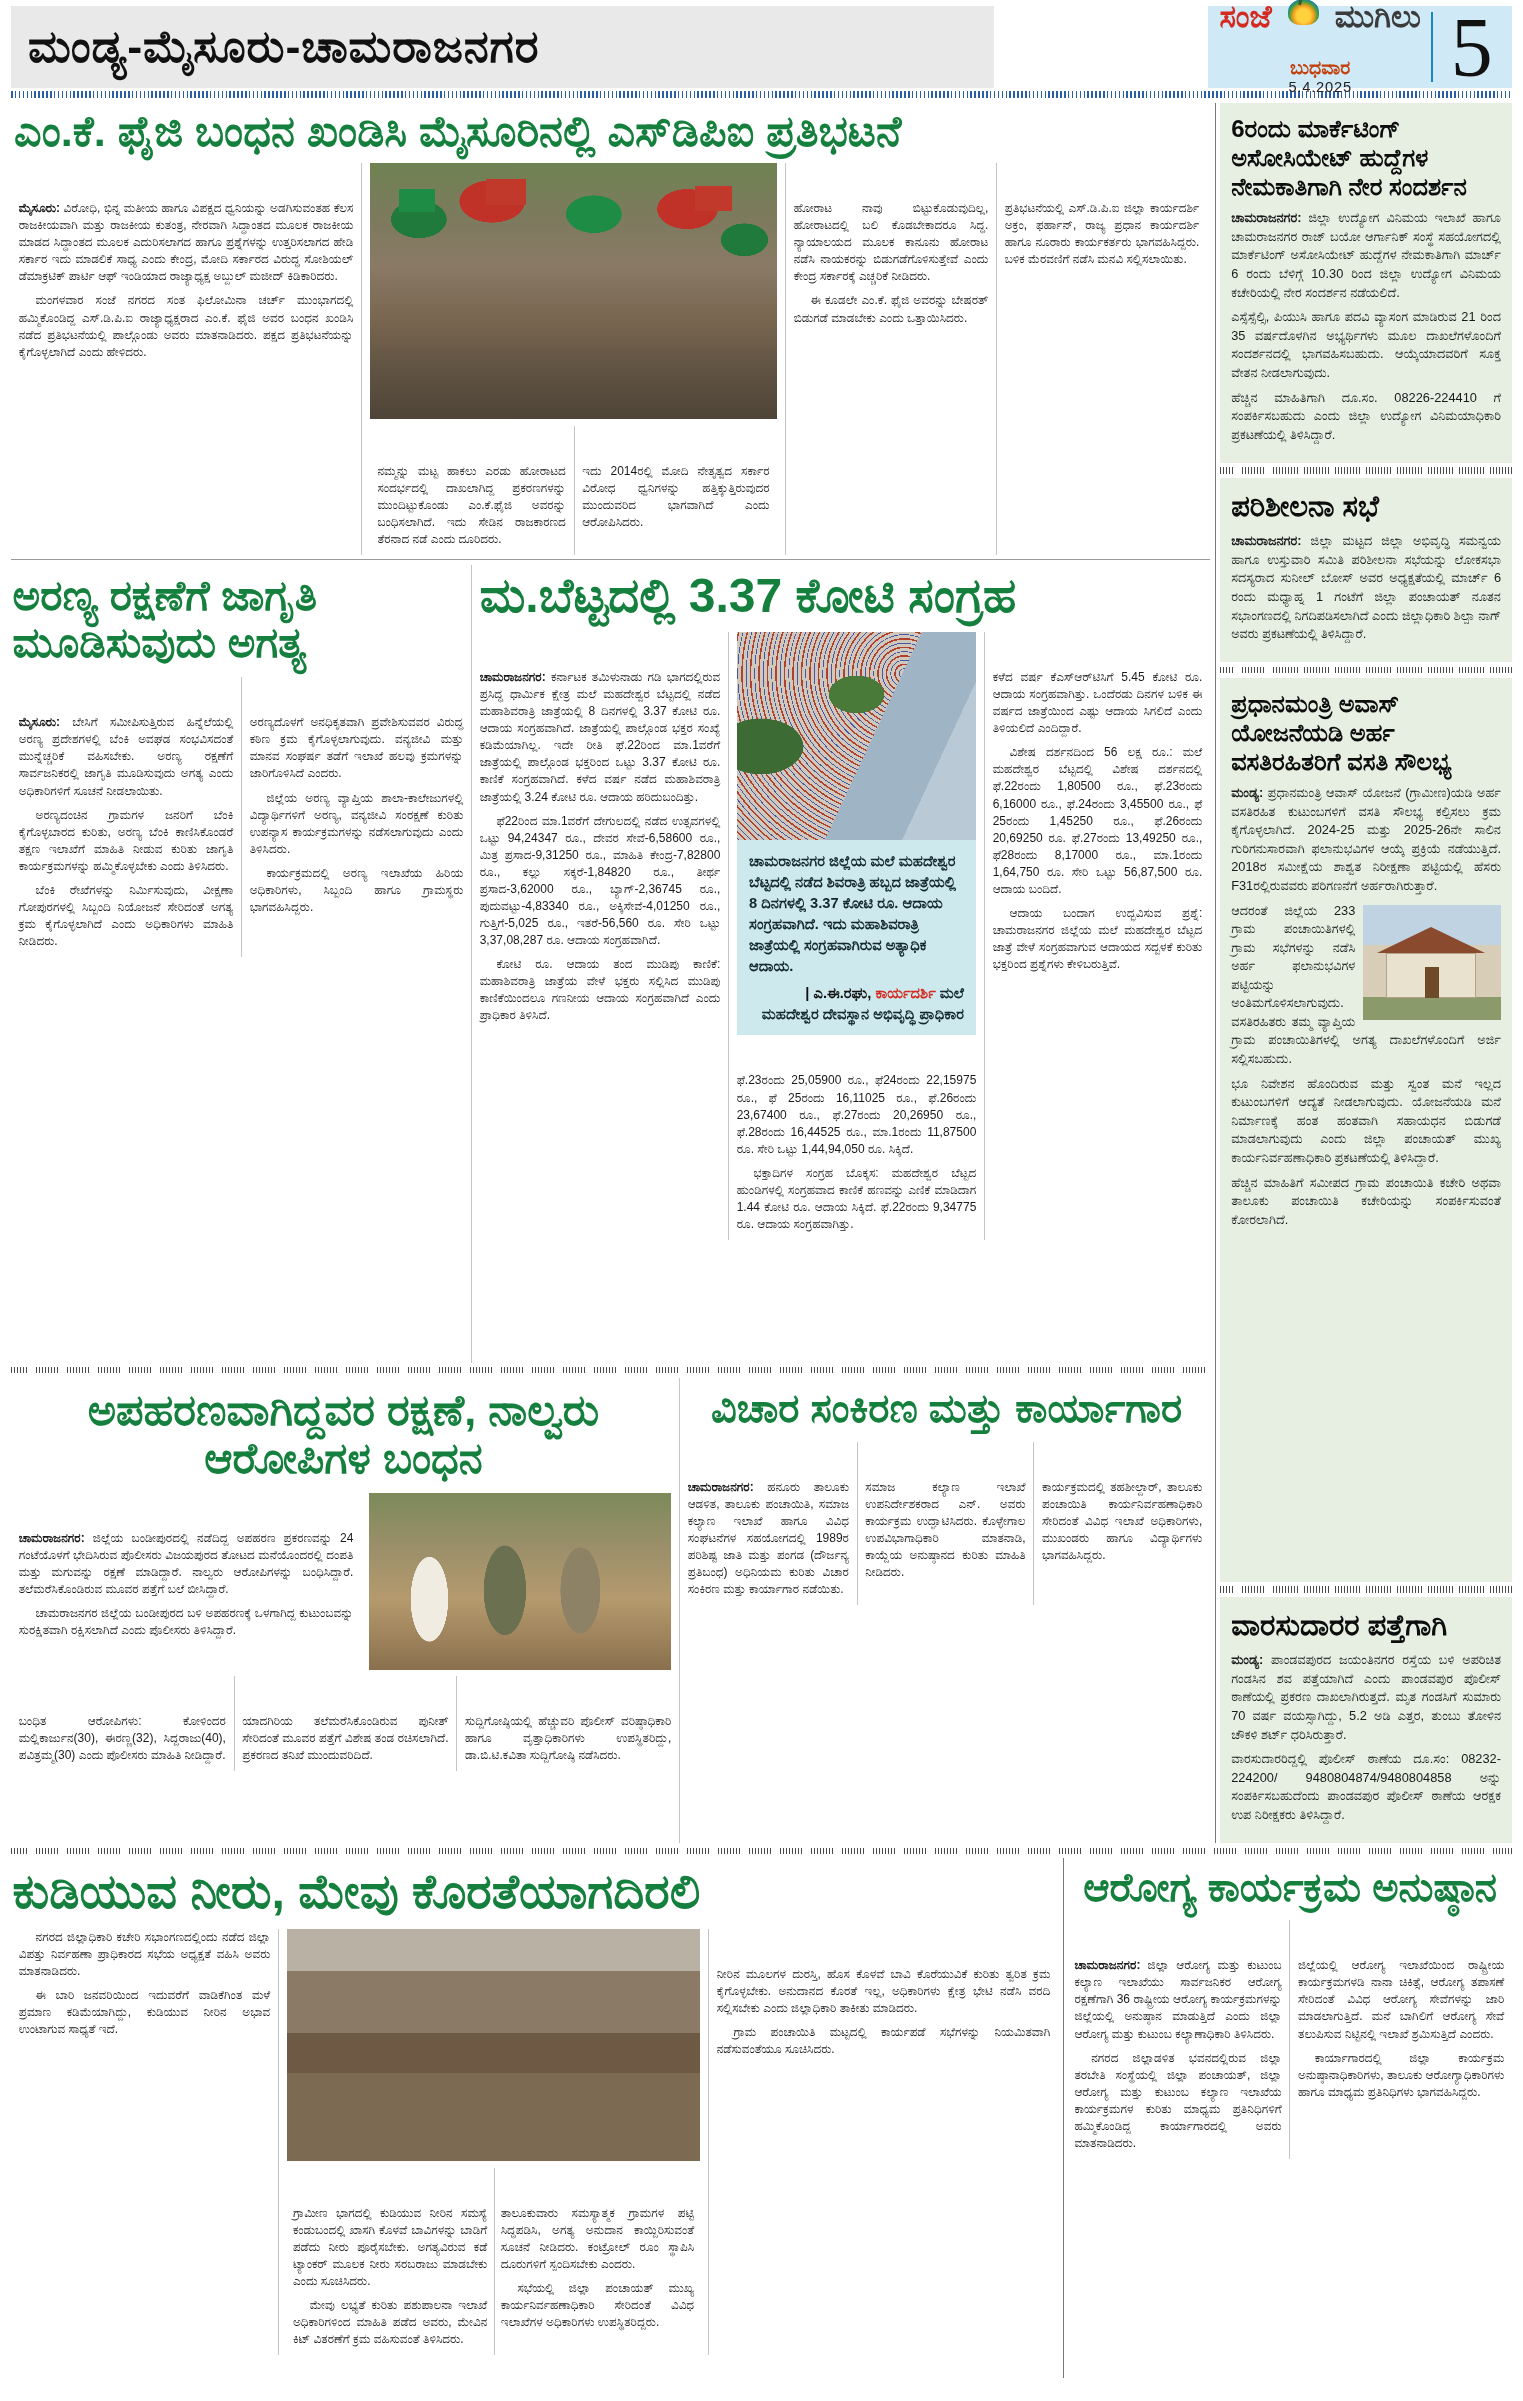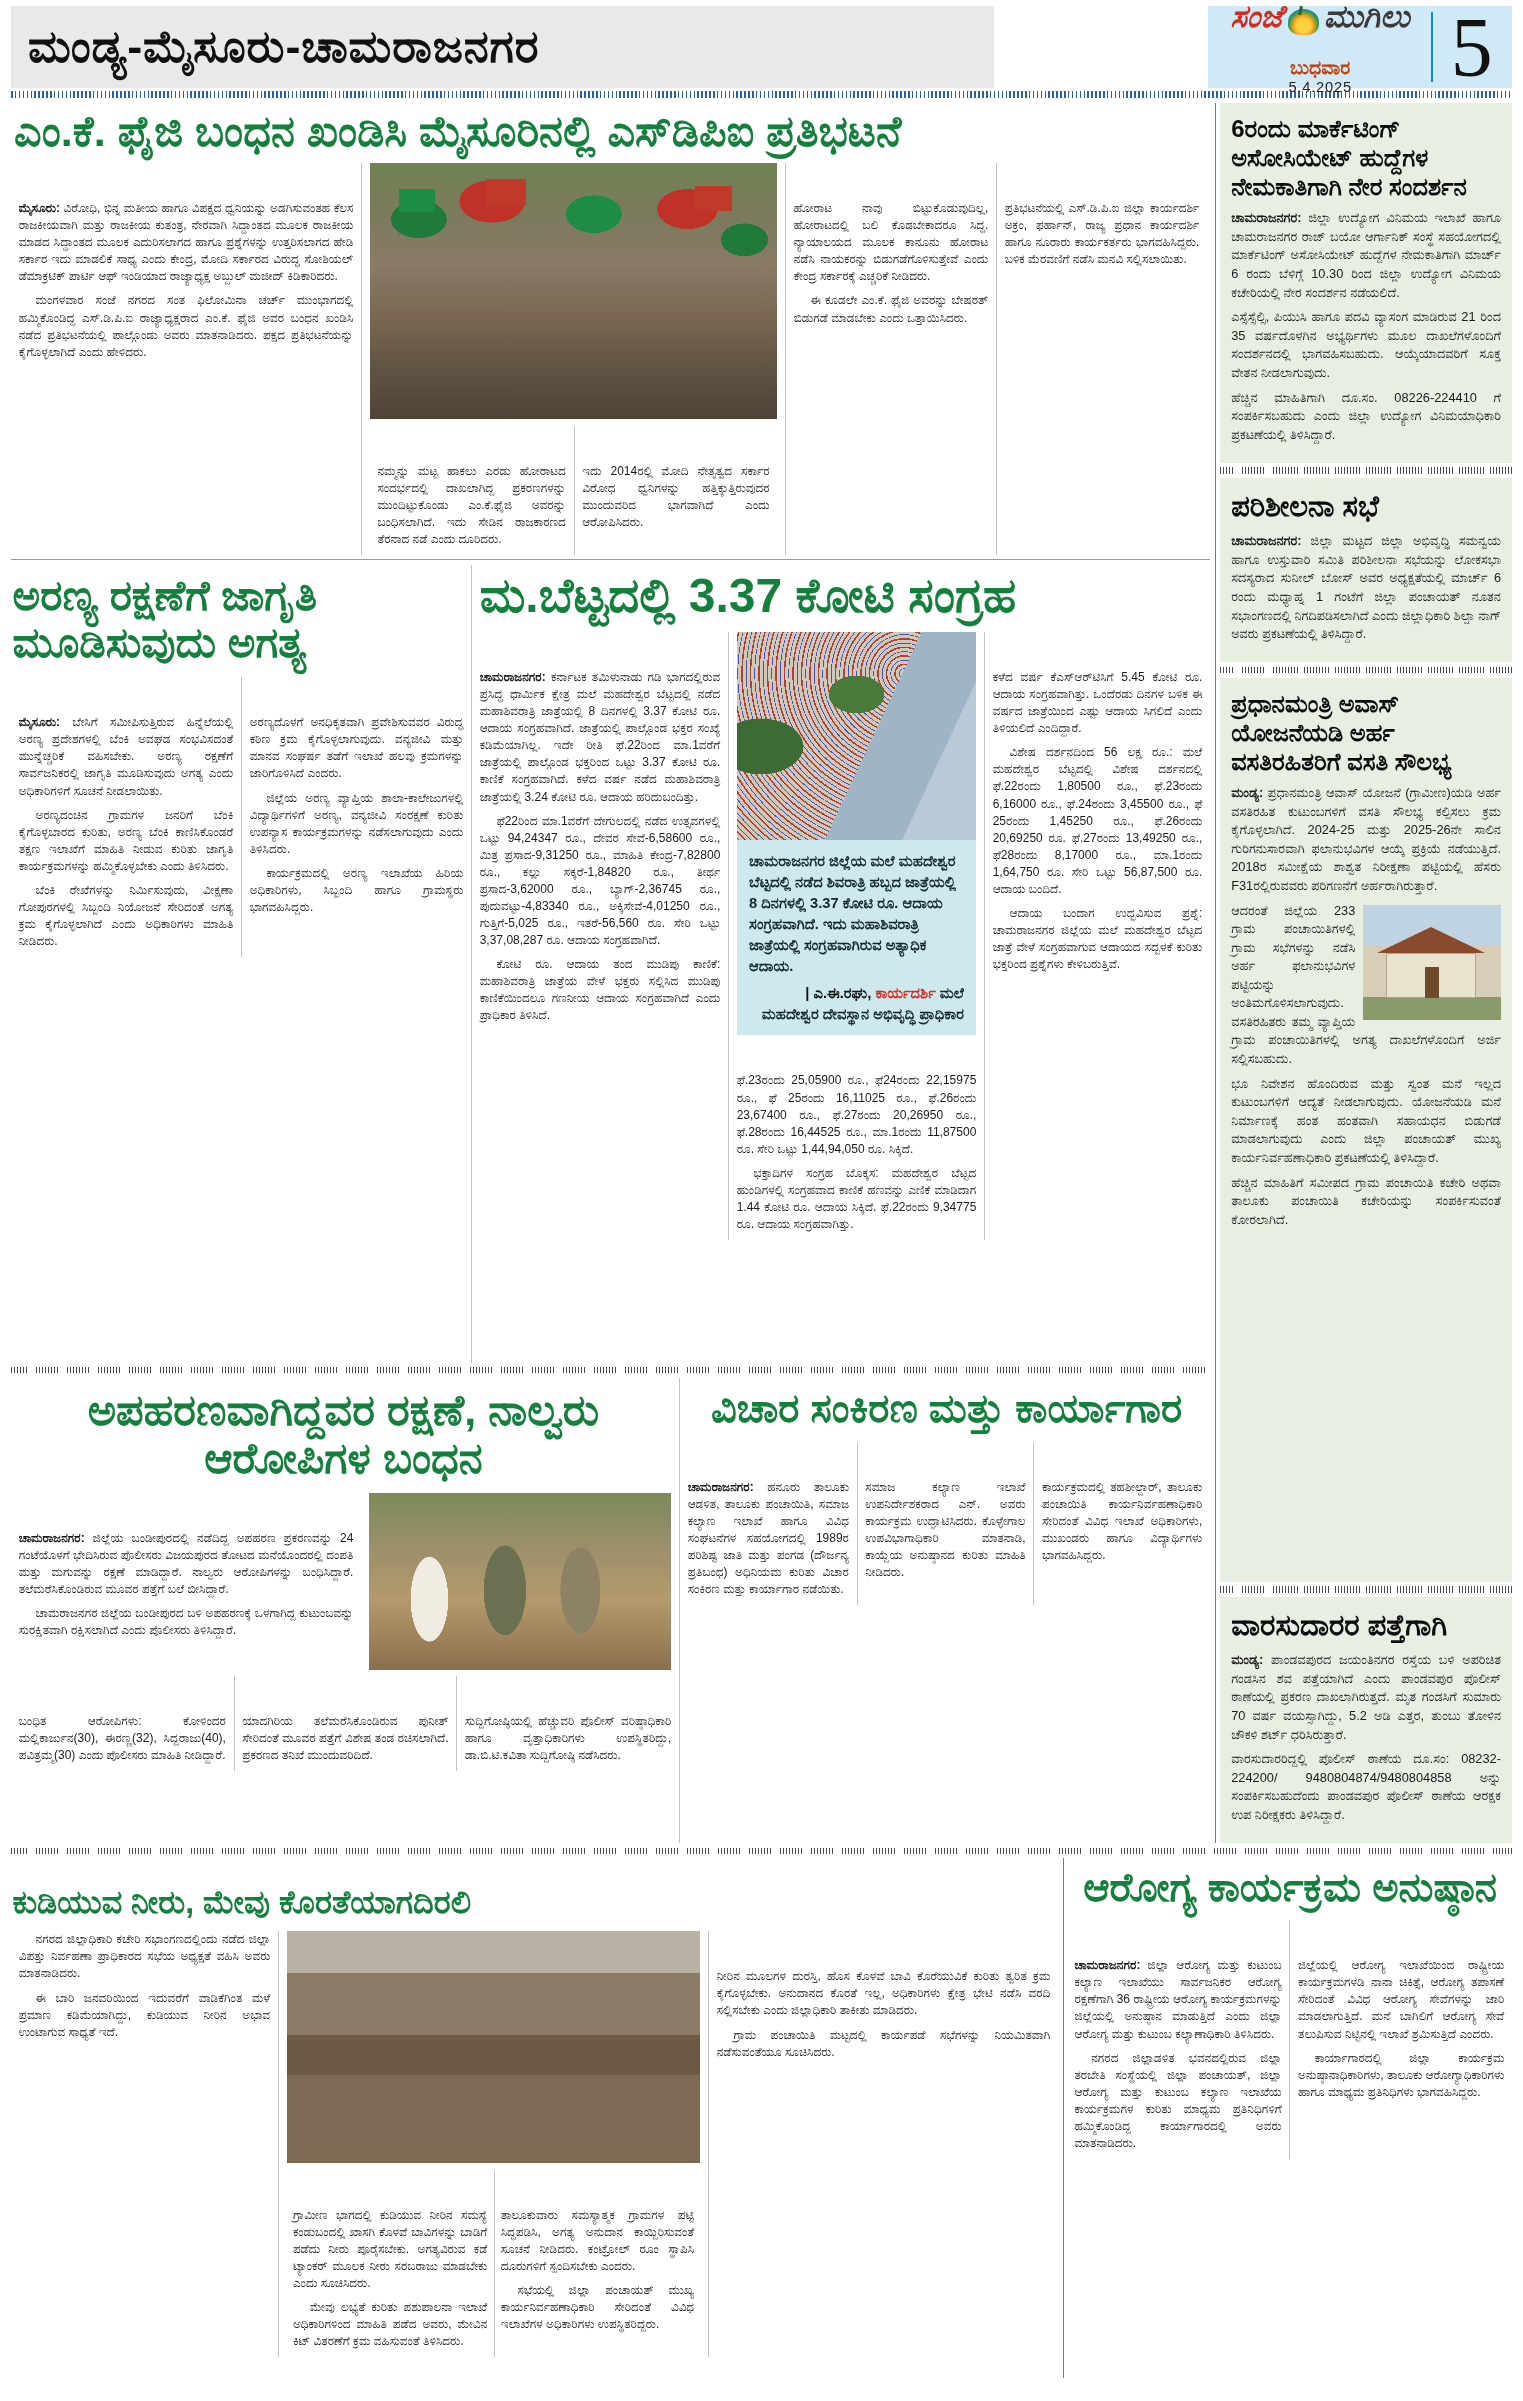--- a/index.html
+++ b/index.html
@@ -7,21 +7,21 @@
   body { width:1523px; font-family:"Liberation Sans","DejaVu Sans",sans-serif; color:#1a1a1a; }
   .page { width:1523px; min-height:2401px; padding:6.2px 11px 15.5px 11px; position:relative; background:#fff; }
 
   
   .topbar { display:flex; align-items:stretch; height:82px; }
   .section-box { background:#e9e9e9; width:983px; display:flex; align-items:center; padding:0 17px; }
   .section-box .t { font-size:45px; font-weight:bold; color:#111; letter-spacing:0.8px; }
   .top-spacer { flex:1; }
   .masthead { width:304px; background:#cfe9f7; display:flex; align-items:stretch; padding:4.6px 7.7px; }
   .mh-left { flex:1; display:flex; flex-direction:column; align-items:center; justify-content:center; }
-  .brandline { display:flex; align-items:flex-end; gap:5px;font-style:italic; }
+  .brandline { display:flex; align-items:flex-start; gap:16px; }
   .brand-red { color:#d42a20; font-weight:bold; font-size:31px; }
   .brand-dark { color:#3b3b3b; font-weight:bold; font-size:31px; }
   .sun-logo { width:31px; height:26px; border-radius:50% 50% 40% 40%; position:relative;
       background: radial-gradient(circle at 50% 65%, #ffd23d 0 30%, #f59d1e 45%, #3f9e3f 62%, #1a7ac0 75%, #cfe9f7 76%); }
   .sun-logo:before { content:""; position:absolute; left:11px; top:-3.1px; width:3.1px; height:9.3px; background:#355f2d; transform:rotate(12deg); }
   .brand-underline { height:2.3px; width:92%; margin-top:1.5px; }
   .mh-day { font-size:19px; font-weight:bold; color:#c2410c; margin-top:20px; }
   .mh-date { font-size:14.7px; color:#222; letter-spacing:0.8px; }
   .mh-div { width:2.3px; background:#1787c9; margin:1.5px 6.2px; }
   .mh-page { width:65px; display:flex; align-items:center; justify-content:center;
@@ -122,21 +122,21 @@
   .house-photo { float:right; width:138px; height:115px; margin:3.1px 0 6.2px 7.7px; position:relative;
       background:linear-gradient(180deg,#bfd3e2 0 35%, #d8cdb7 35% 80%, #8a9a6a 80%); }
   .house-photo .roof { position:absolute; left:14px; top:22px; width:0; height:0;
       border-left:54px solid transparent; border-right:54px solid transparent; border-bottom:26px solid #8a4a2e; }
   .house-photo .wall { position:absolute; left:23px; top:48px; width:90px; height:45px; background:#e9e2cf; border:0.8px solid #b3a487; }
   .house-photo .door { position:absolute; left:62px; top:62px; width:14px; height:31px; background:#6e4a2a; }
 
   
   .bottom-row { display:flex; min-height:520px; }
   .water { width:1047px; }
-  .water-h { font-size:32px; padding:6.2px 3.1px 11px 1.5px;margin-top:20px; }
+  .water-h { font-size:48px; padding:6.2px 3.1px 11px 1.5px; }
   .water-body { display:flex; }
   .water-c1 { width:267px; }
   .water-mid { width:431px; display:flex; flex-direction:column; padding:0 7.7px; border-left:0.8px solid #c4c4c4; border-right:0.8px solid #c4c4c4; }
   .meet-photo { height:232px; margin-bottom:6.2px;
       background:
         linear-gradient(180deg,#b9b2a4 0 18%, #8a7a66 18% 45%, #6e5a44 45% 62%, #7d6a52 62%),
         radial-gradient(ellipse 46px 23px at 30% 55%, #3c3630 0 60%, transparent 61%);
   }
   .water-midcols { display:flex; flex:1; }
   .water-midcols .c { width:50%; padding:0 6.2px; }

